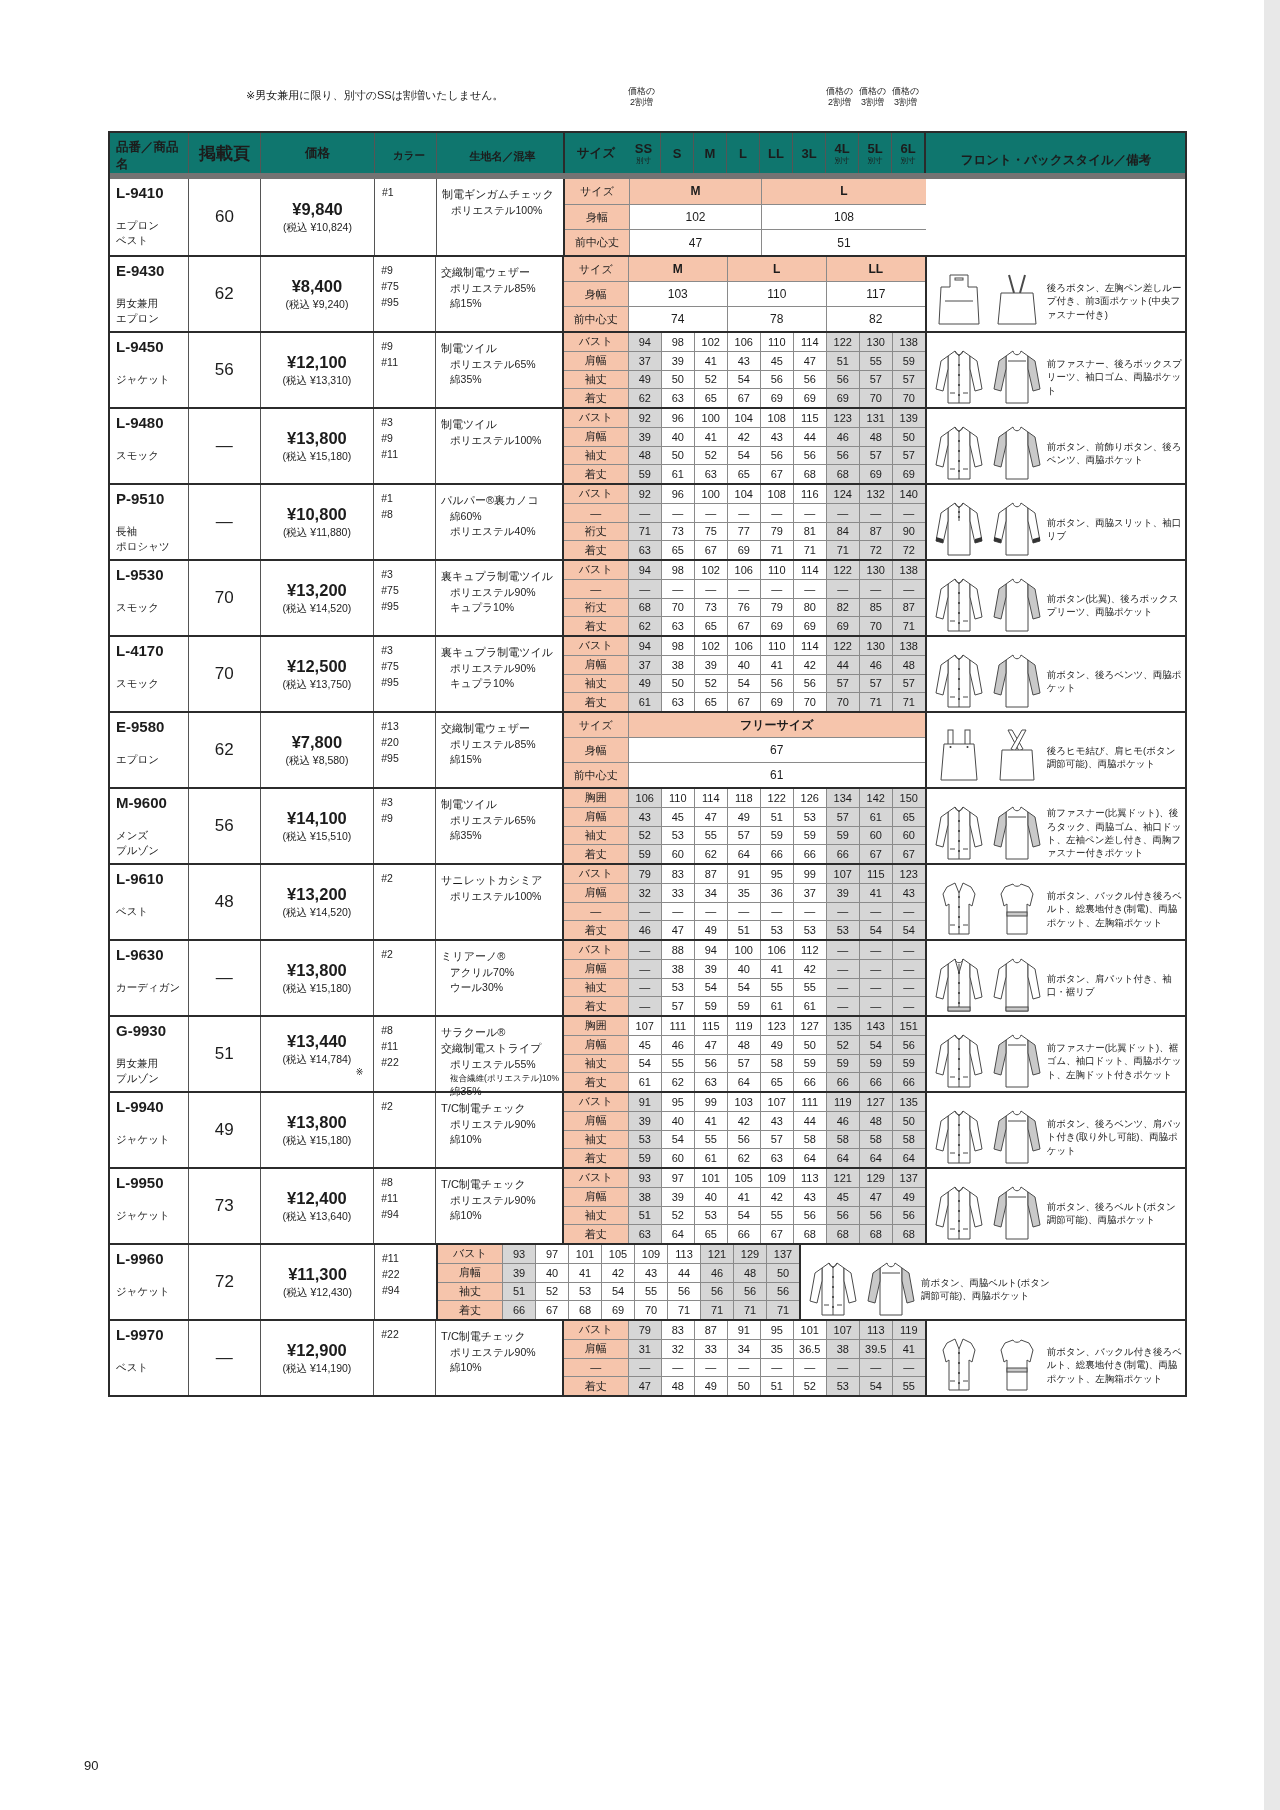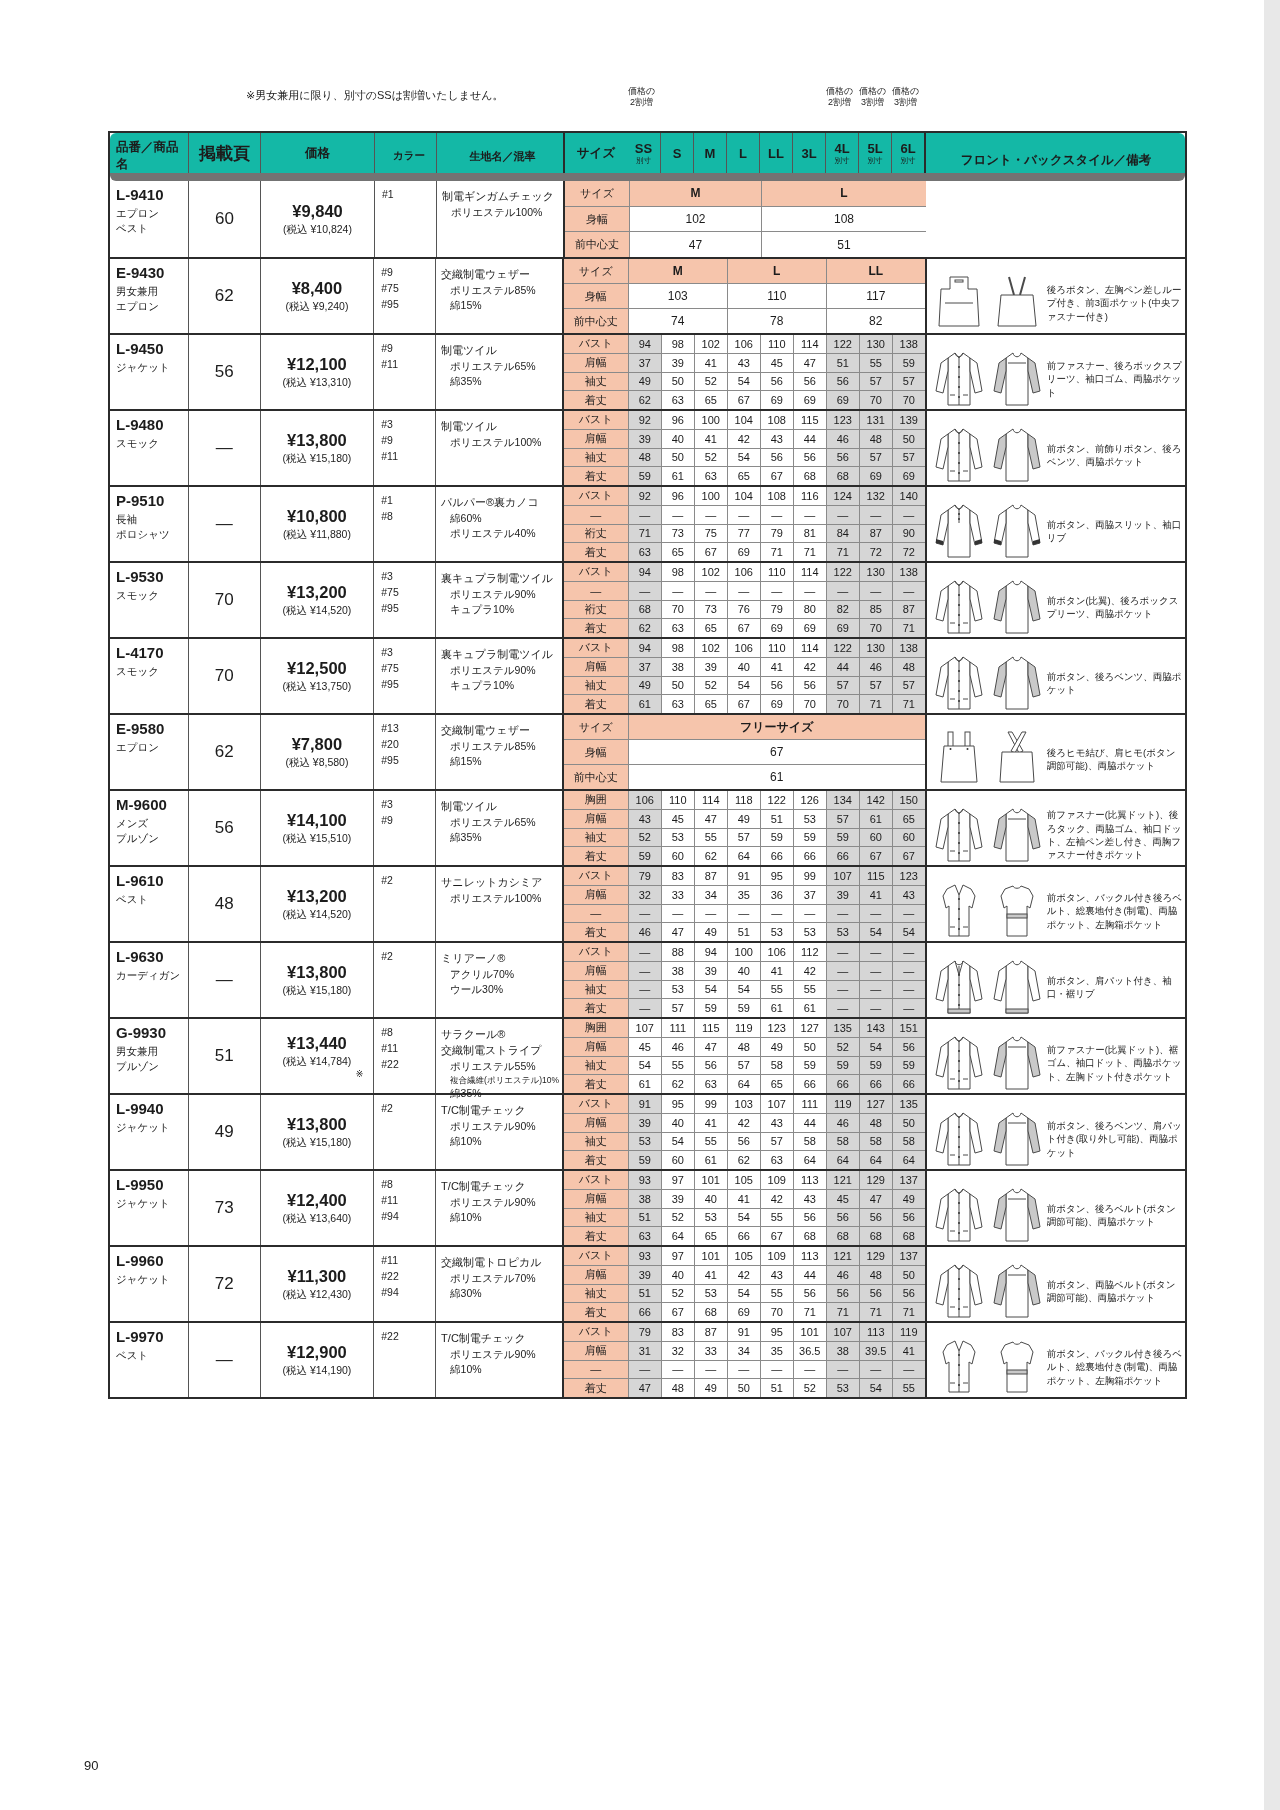--- a/index.html
+++ b/index.html
@@ -4,39 +4,39 @@
 <style>
   html,body{margin:0;padding:0;background:#e8e8e8;}
   #page{position:relative;width:1264px;height:1810px;background:#ffffff;
         font-family:"Liberation Sans","DejaVu Sans",sans-serif;color:#1c1c1c;overflow:hidden;}
   #top-note{position:absolute;left:246px;top:88px;font-size:11px;}
   #surcharge-layer{position:absolute;left:108px;top:86px;width:1075px;height:44px;}
   .surcharge{position:absolute;top:0;width:44px;margin-left:-22px;text-align:center;
              font-size:9px;line-height:1.25;}
   #catalog-table{position:absolute;left:108px;top:131px;width:1075px;border:2px solid #2b2b2b;}
   
-  #thead{display:flex;height:40px;background:#14b8a6;border-bottom:8px solid #737373;border-radius:6px;}
+  #thead{display:flex;height:40px;background:#0f766e;border-bottom:6px solid #737373;}
   .hcell{display:flex;align-items:center;justify-content:center;font-weight:bold;
          font-size:12.5px;border-left:1px solid #555;box-sizing:border-box;}
   .hcell:first-child{border-left:none;}
   .hsize{flex-direction:column;line-height:1;font-size:13px;}
   .hsize .sub{font-size:7.5px;font-weight:normal;margin-top:2px;}
   
   .c-code{width:78px;} .c-page{width:72px;} .c-price{width:114px;}
   .c-color{width:62px;} .c-fabric{width:127px;}
   .c-sizelabel{width:64px;} .c-sizeval{width:33px;}
   .c-sizearea{width:361px;} .c-style{width:261px;}
   
   .block{display:flex;border-top:2px solid #2b2b2b;height:76px;box-sizing:border-box;}
   .block:first-of-type{border-top:none;}
   .cell{box-sizing:border-box;border-left:1px solid #555;position:relative;}
   .cell:first-child{border-left:none;}
   .c-code{padding:5px 4px 0 6px;}
   .code{font-size:15px;font-weight:bold;letter-spacing:0;}
-  .pname{font-size:10.5px;margin-top:3px;line-height:1.45;}
+  .pname{font-size:10.5px;margin-top:17px;line-height:1.45;}
   .c-page{display:flex;align-items:center;justify-content:center;font-size:17px;}
   .c-price{display:flex;flex-direction:column;align-items:center;justify-content:center;text-align:center;}
   .price-main{font-size:16.5px;font-weight:bold;}
   .price-tax{font-size:10.5px;margin-top:2px;}
   .price-note{font-size:9px;align-self:flex-end;margin-right:10px;}
   .c-color{padding:6px 0 0 7px;font-size:10.5px;line-height:1.5;}
   .c-fabric{padding:8px 0 0 5px;font-size:11px;line-height:1.45;}
   .fabric-pct{padding-left:9px;font-size:10.5px;}
   .fabric-small{padding-left:9px;font-size:8.5px;}
   
@@ -1338,25 +1338,20 @@
           <div class="cell c-page">72</div>
           <div class="cell c-price">
             <div class="price-main">¥11,300</div>
             <div class="price-tax">(税込 ¥12,430)</div>
           </div>
           <div class="cell c-color">
             <div>#11</div>
             <div>#22</div>
             <div>#94</div>
           </div>
-          <div class="cell c-fabric">
-            <div>交織制電トロピカル</div>
-            <div class="fabric-pct">ポリエステル70%</div>
-            <div class="fabric-pct">綿30%</div>
-          </div>
           <div class="c-sizearea">
             <div class="srow">
               <div class="slabel">バスト</div>
               <div class="sval gray">93</div>
               <div class="sval">97</div>
               <div class="sval">101</div>
               <div class="sval">105</div>
               <div class="sval">109</div>
               <div class="sval">113</div>
               <div class="sval gray">121</div>

